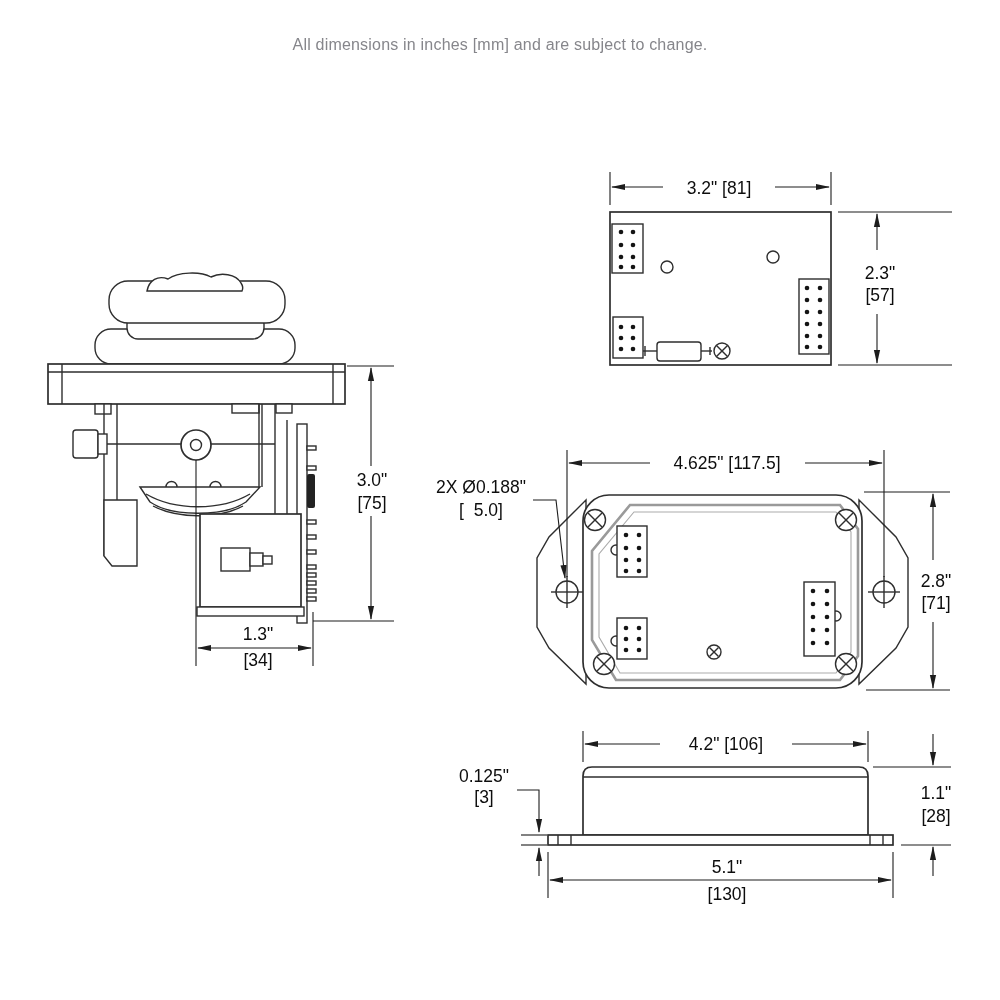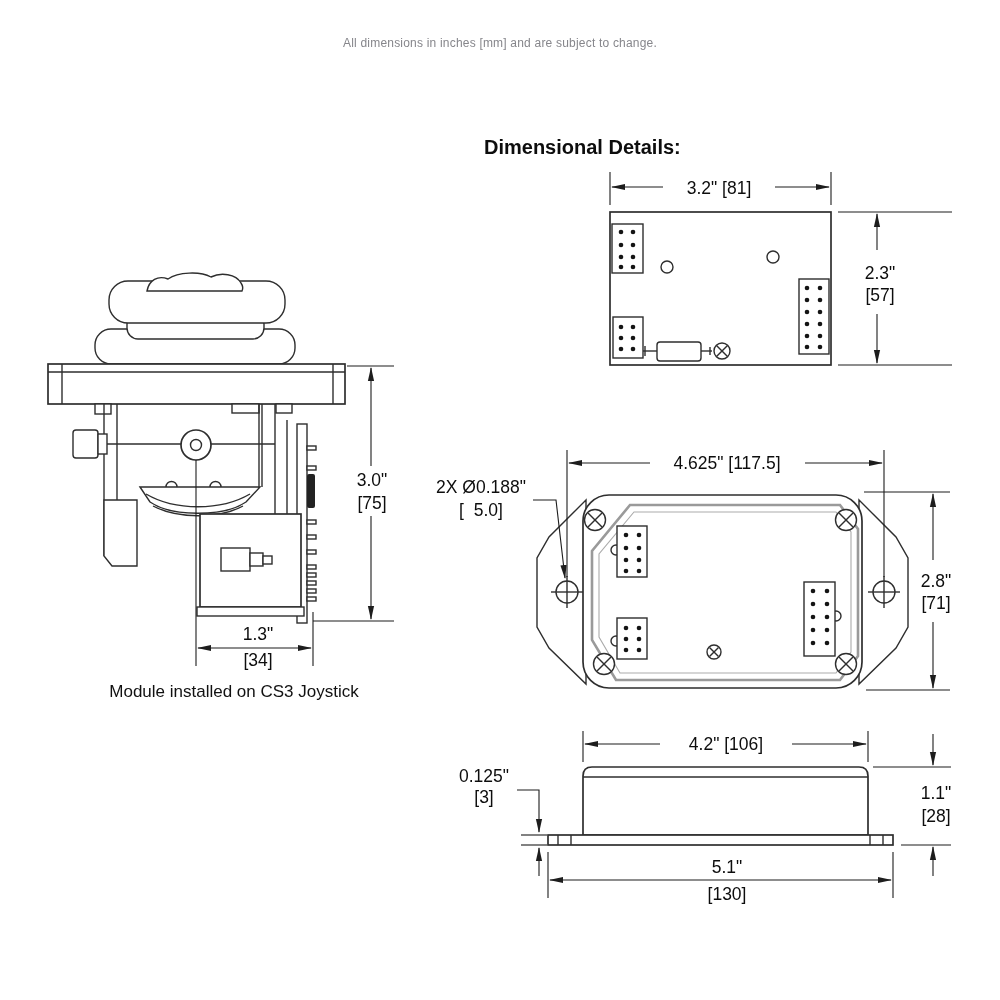--- a/index.html
+++ b/index.html
@@ -1,19 +1,19 @@
 <!DOCTYPE html>
 <html><head>
 <meta charset="utf-8">
 <style>
   html,body{margin:0;padding:0;background:#ffffff;}
   #page{position:relative;width:1000px;height:1000px;background:#ffffff;overflow:hidden;
         font-family:"Liberation Sans",sans-serif;}
   .note{position:absolute;left:0;top:36px;width:1000px;text-align:center;
-        font-size:12px;color:#86868b;letter-spacing:.2px;}
+        font-size:16px;color:#86868b;letter-spacing:.2px;}
   .heading{position:absolute;font-size:20px;font-weight:bold;color:#0d0d0d;}
   #h-dd{left:484px;top:136px;}
   #h-enc{left:484px;top:394px;}
   .caption{position:absolute;left:78px;top:682px;width:312px;text-align:center;
         font-size:17px;color:#111;}
   svg{position:absolute;left:0;top:0;}
   .ln{stroke:#2e2e2e;stroke-width:1.4;fill:none;}
   .fw{fill:#ffffff;stroke:#2e2e2e;stroke-width:1.4;}
   .fw2{fill:#ffffff;stroke:#2e2e2e;stroke-width:1.7;}
   .dim{stroke:#1d1d1d;stroke-width:1.1;fill:none;}
@@ -23,22 +23,20 @@
   .dark{fill:#222;stroke:none;}
   text.dimtxt{font-family:"Liberation Sans",sans-serif;font-size:17.5px;fill:#0d0d0d;
         text-anchor:middle;white-space:pre;}
 </style>
 </head>
 <body>
 
 <div id="page">
 
   <div class="note">All dimensions in inches [mm] and are subject to change.</div>
-  <div class="heading" id="h-dd">Dimensional Details:</div>
-  <div class="caption">Module installed on CS3 Joystick</div>
 
   <svg width="1000" height="1000" viewBox="0 0 1000 1000">
     <defs>
       <marker id="arr" markerUnits="userSpaceOnUse" markerWidth="14" markerHeight="8" viewBox="0 0 14 8" refX="13" refY="4" orient="auto-start-reverse">
         <path d="M0,0.9 L14,4 L0,7.1 Z" fill="#1d1d1d"></path>
       </marker>
     </defs>
 
     <g>
 

